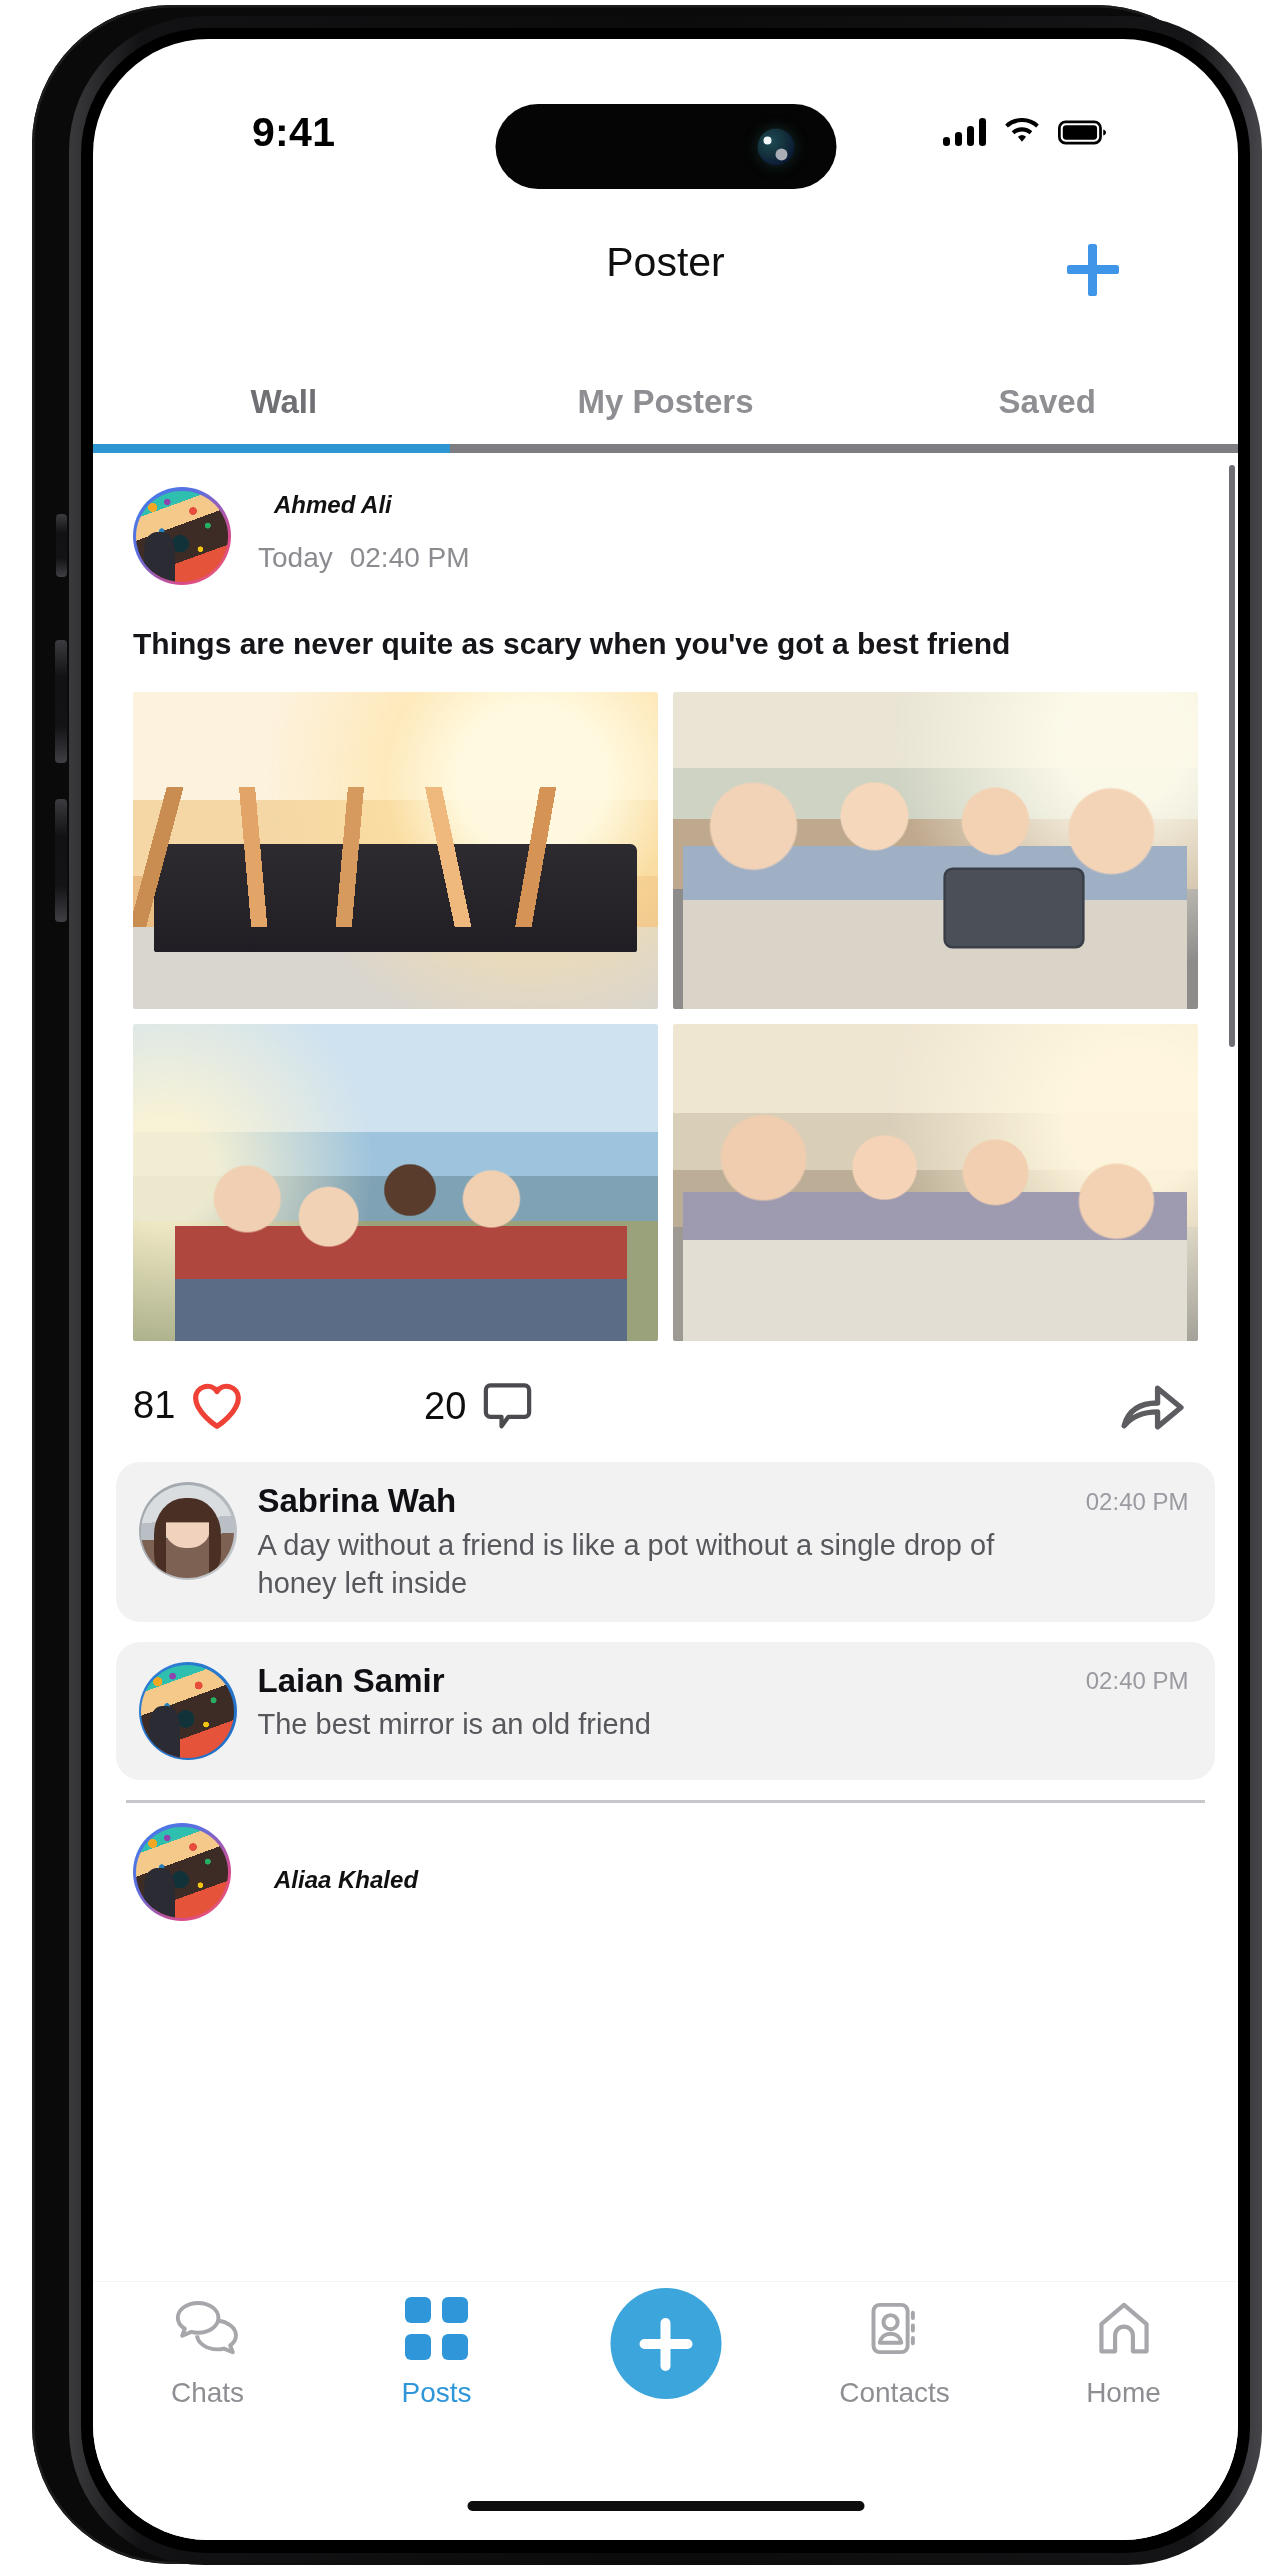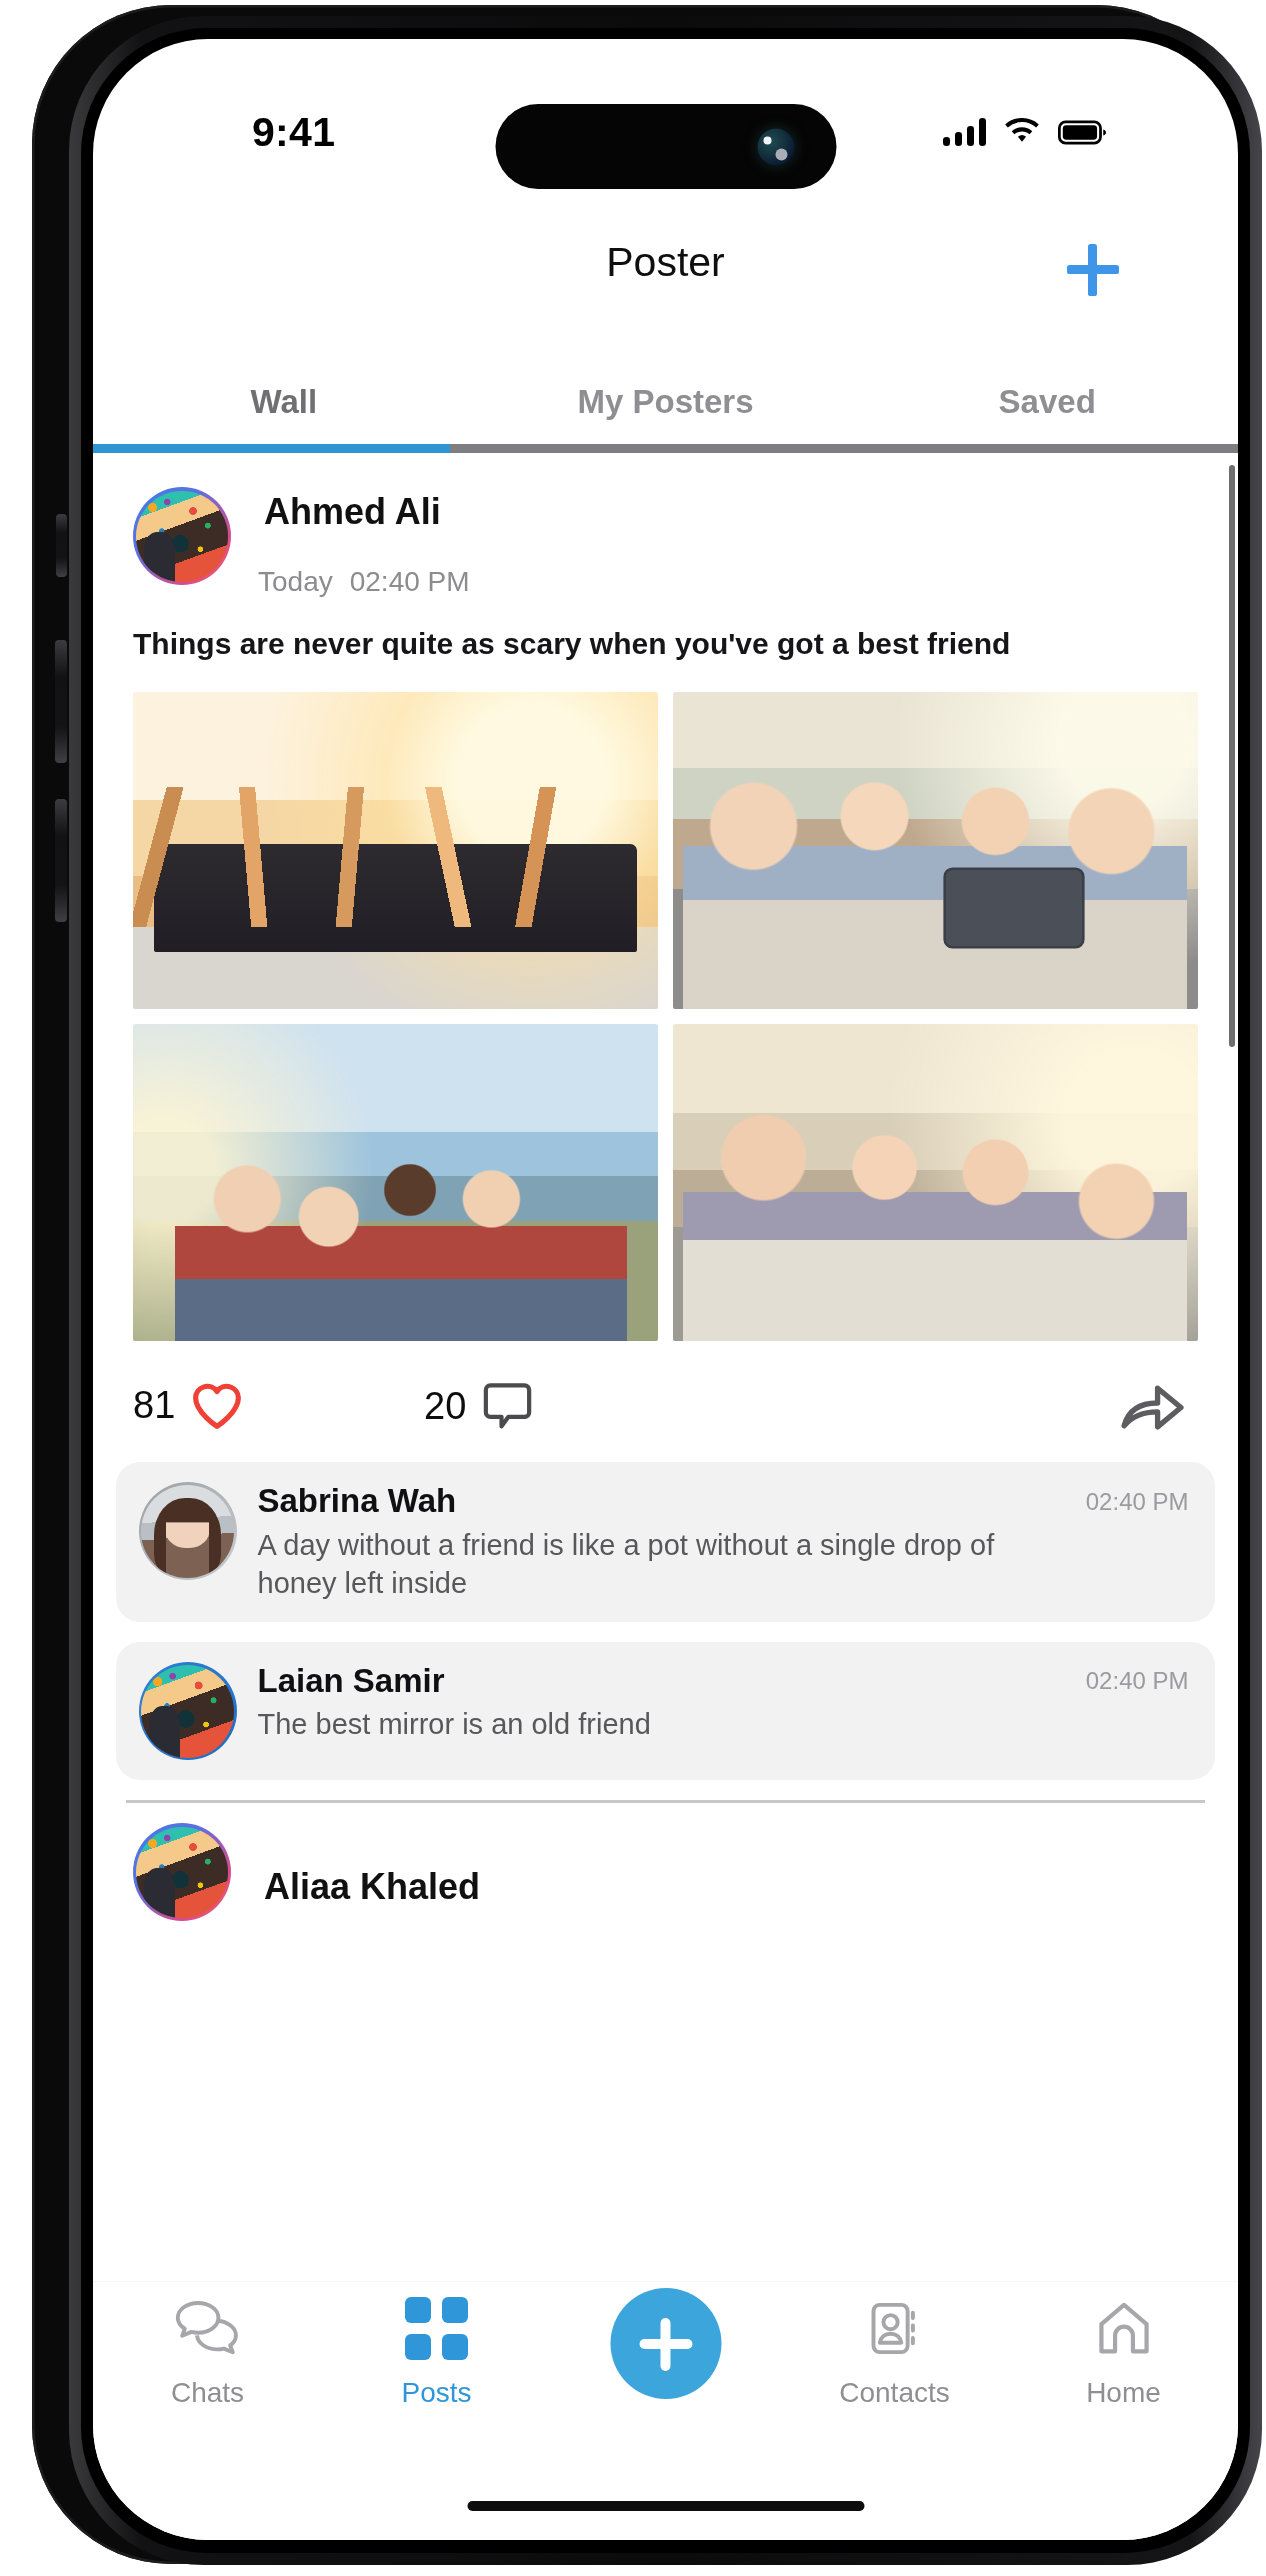--- a/index.html
+++ b/index.html
@@ -92,22 +92,22 @@
        radial-gradient(circle at 78% 38%,#27ae60 0 3%,transparent 3.5%),
        radial-gradient(circle at 28% 44%,#2980b9 0 3%,transparent 3.5%),
        radial-gradient(circle at 70% 64%,#f1c40f 0 3%,transparent 3.5%);}
   .ava-party:after{content:"";position:absolute;left:8%;bottom:0;width:34%;height:55%;
      border-radius:40% 40% 0 0;background:#2b2b33;}
   .ava-woman{background:linear-gradient(175deg,#d9dde0 0 38%,#b9bfc4 38% 55%,#7d6152 55% 100%);}
   .ava-woman:before{content:"";position:absolute;left:26%;top:22%;width:48%;height:46%;border-radius:50% 50% 45% 45%;background:#f0d2bd;}
   .ava-woman:after{content:"";position:absolute;left:14%;top:14%;width:72%;height:86%;
      border-radius:46% 46% 30% 30%;background:linear-gradient(180deg,#4a2f24 0 30%,rgba(74,47,36,.0) 31%),
      linear-gradient(90deg,#4a2f24 0 18%,transparent 18% 82%,#4a2f24 82% 100%);}
-  .post-name{position:absolute;left:171px;top:34px;font-size:36px;font-weight:700;color:#111;}
-  .post-meta{position:absolute;left:165px;top:85px;font-size:28px;color:#8b8b90;margin-top:24px;}
+  .post-name{position:absolute;left:181px;top:34px;font-size:24px;font-weight:700;color:#111;font-style:italic;}
+  .post-meta{position:absolute;left:165px;top:85px;font-size:28px;color:#8b8b90;}
   .post-meta span{margin-right:17px;}
   .post-text{padding:8px 40px 0 40px;font-size:30px;color:#15151a;line-height:1.3;font-weight:bold;}
 
   .grid{display:grid;grid-template-columns:1fr 1fr;gap:14.5px;padding:29px 40px 0 40px;}
   .ph{height:317px;border-radius:2.6px;overflow:hidden;position:relative;}
   
   .ph1{background:
       radial-gradient(circle at 76% 28%, rgba(255,250,225,.96) 0 16%, rgba(255,226,160,.55) 32%, transparent 58%),
       linear-gradient(180deg,#fdf2dd 0 34%, #f4d7a4 34% 58%, #e9bd84 58% 74%, #d9d5cf 74% 100%);}
   .ph1:before{content:"";position:absolute;left:4%;bottom:18%;width:92%;height:34%;

